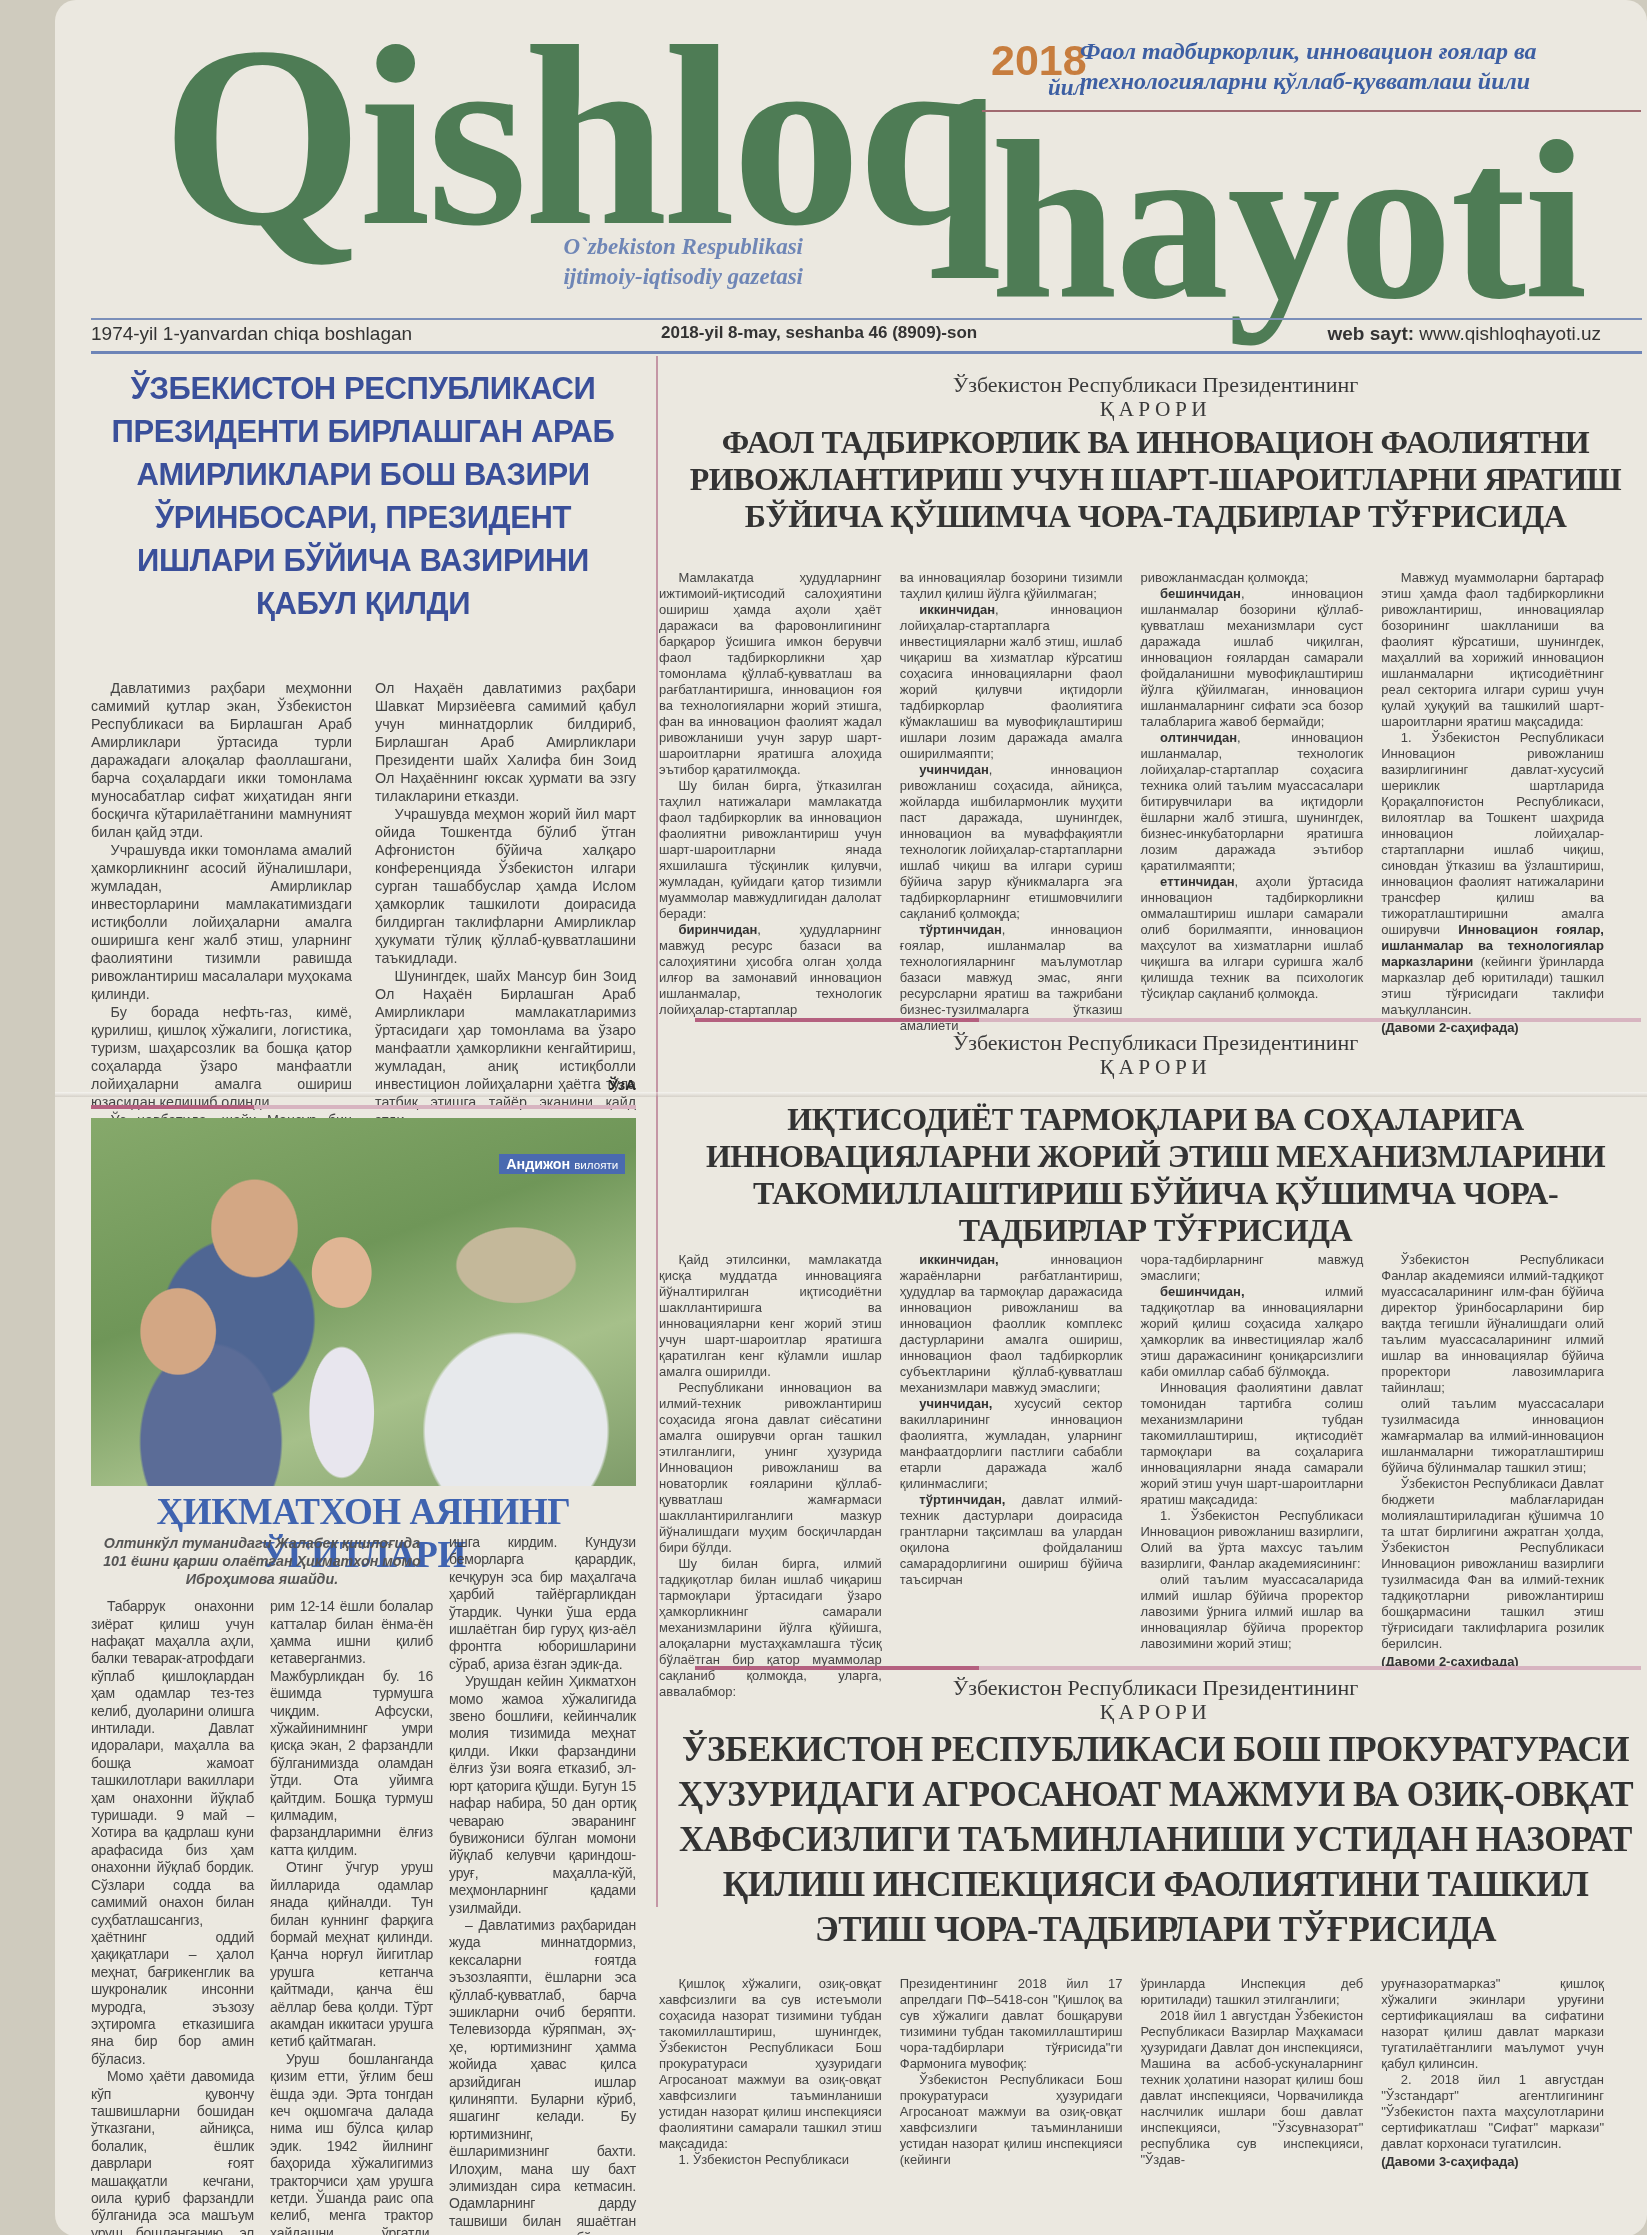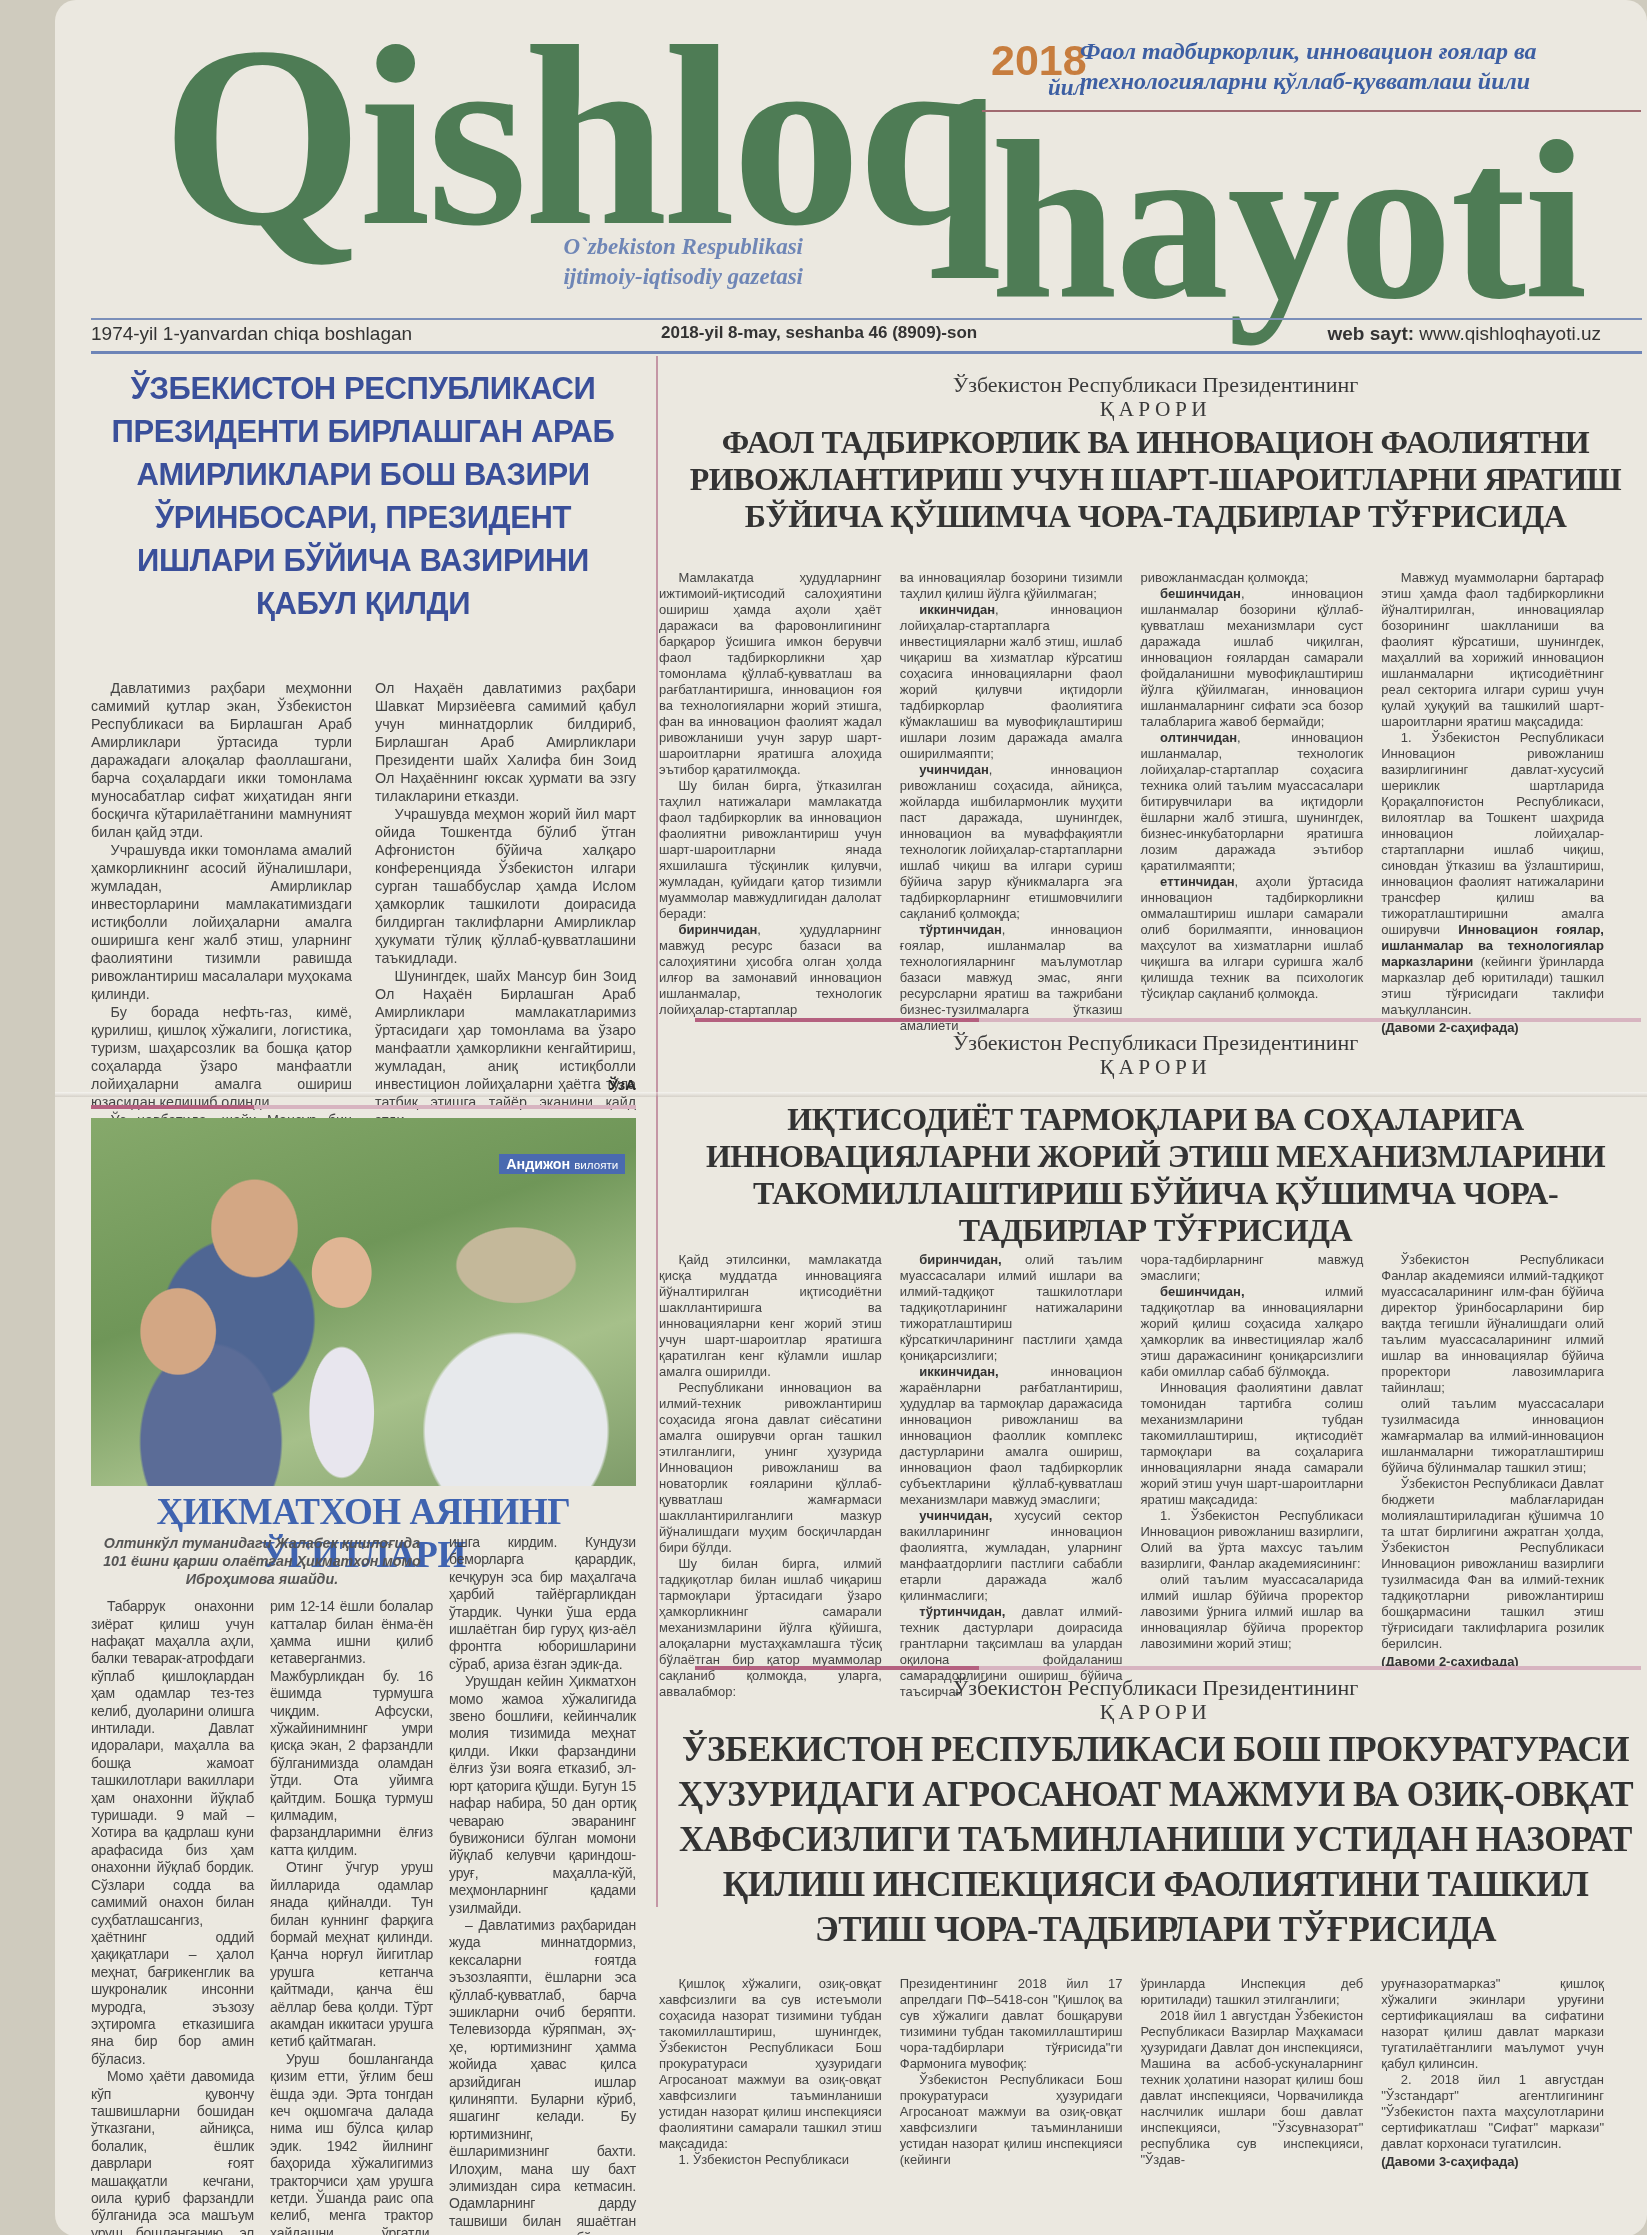--- a/index.html
+++ b/index.html
@@ -234,40 +234,39 @@
       <p class="dp"><b>учинчидан</b>, инновацион ривожланиш соҳасида, айниқса, жойларда ишбилармонлик муҳити паст даражада, шунингдек, инновацион ва муваффақиятли технологик лойиҳалар-стартапларни ишлаб чиқиш ва илгари суриш бўйича зарур кўникмаларга эга тадбиркорларнинг етишмовчилиги сақланиб қолмоқда;</p>
       <p class="dp"><b>тўртинчидан</b>, инновацион ғоялар, ишланмалар ва технологияларнинг маълумотлар базаси мавжуд эмас, янги ресурсларни яратиш ва тажрибани бизнес-тузилмаларга ўтказиш амалиёти</p>
     </div>
     <div class="col">
       <p class="dp" style="text-indent:0">ривожланмасдан қолмоқда;</p>
       <p class="dp"><b>бешинчидан</b>, инновацион ишланмалар бозорини қўллаб-қувватлаш механизмлари суст даражада ишлаб чиқилган, инновацион ғоялардан самарали фойдаланишни мувофиқлаштириш йўлга қўйилмаган, инновацион ишланмаларнинг сифати эса бозор талабларига жавоб бермайди;</p>
       <p class="dp"><b>олтинчидан</b>, инновацион ишланмалар, технологик лойиҳалар-стартаплар соҳасига техника олий таълим муассасалари битирувчилари ва иқтидорли ёшларни жалб этишга, шунингдек, бизнес-инкубаторларни яратишга лозим даражада эътибор қаратилмаяпти;</p>
       <p class="dp"><b>еттинчидан</b>, аҳоли ўртасида инновацион тадбиркорликни оммалаштириш ишлари самарали олиб борилмаяпти, инновацион маҳсулот ва хизматларни ишлаб чиқишга ва илгари суришга жалб қилишда техник ва психологик тўсиқлар сақланиб қолмоқда.</p>
     </div>
     <div class="col">
-      <p class="dp">Мавжуд муаммоларни бартараф этиш ҳамда фаол тадбиркорликни йўналтирилган, инновациялар бозорининг шаклланиши ва фаолият кўрсатиши, шунингдек, маҳаллий ва хорижий инновацион ишланмаларни иқтисодиётнинг реал секторига илгари суриш учун қулай ҳуқуқий ва ташкилий шарт-шароитларни яратиш мақсадида:</p>
+      <p class="dp">Мавжуд муаммоларни бартараф этиш ҳамда фаол тадбиркорликни ривожлантириш, инновациялар бозорининг шаклланиши ва фаолият кўрсатиши, шунингдек, маҳаллий ва хорижий инновацион ишланмаларни иқтисодиётнинг реал секторига илгари суриш учун қулай ҳуқуқий ва ташкилий шарт-шароитларни яратиш мақсадида:</p>
       <p class="dp">1. Ўзбекистон Республикаси Инновацион ривожланиш вазирлигининг давлат-хусусий шериклик шартларида Қорақалпоғистон Республикаси, вилоятлар ва Тошкент шаҳрида инновацион лойиҳалар-стартапларни ишлаб чиқиш, синовдан ўтказиш ва ўзлаштириш, инновацион фаолият натижаларини трансфер қилиш ва тижоратлаштиришни амалга оширувчи <b>Инновацион ғоялар, ишланмалар ва технологиялар марказларини</b> (кейинги ўринларда марказлар деб юритилади) ташкил этиш тўғрисидаги таклифи маъқуллансин.</p>
       <div class="cont">(Давоми 2-саҳифада)</div>
     </div>
   </div>
   <div class="accent-rule" style="left:640px; top:1018px; width:946px;"></div>
 
   <div class="decree-kicker" style="top:1030px;">
     <span>Ўзбекистон Республикаси Президентининг</span>
     <span class="k2">ҚАРОРИ</span>
   </div>
   <h2 class="decree-title" style="top:1101px;">ИҚТИСОДИЁТ ТАРМОҚЛАРИ ВА СОҲАЛАРИГА ИННОВАЦИЯЛАРНИ ЖОРИЙ ЭТИШ МЕХАНИЗМЛАРИНИ ТАКОМИЛЛАШТИРИШ БЎЙИЧА ҚЎШИМЧА ЧОРА-ТАДБИРЛАР ТЎҒРИСИДА</h2>
   <div class="cols4" style="top:1252px;">
     <div class="col">
       <p class="dp">Қайд этилсинки, мамлакатда қисқа муддатда инновацияга йўналтирилган иқтисодиётни шакллантиришга ва инновацияларни кенг жорий этиш учун шарт-шароитлар яратишга қаратилган кенг кўламли ишлар амалга оширилди.</p>
       <p class="dp">Республикани инновацион ва илмий-техник ривожлантириш соҳасида ягона давлат сиёсатини амалга оширувчи орган ташкил этилганлиги, унинг ҳузурида Инновацион ривожланиш ва новаторлик ғояларини қўллаб-қувватлаш жамғармаси шакллантирилганлиги мазкур йўналишдаги муҳим босқичлардан бири бўлди.</p>
       <p class="dp">Шу билан бирга, илмий тадқиқотлар билан ишлаб чиқариш тармоқлари ўртасидаги ўзаро ҳамкорликнинг самарали механизмларини йўлга қўйишга, алоқаларни мустаҳкамлашга тўсиқ бўлаётган бир қатор муаммолар сақланиб қолмоқда, уларга, аввалабмор:</p>
     </div>
     <div class="col">
-      <p class="dp"><b>биринчидан,</b> олий таълим муассасалари илмий ишлари ва илмий-тадқиқот ташкилотлари тадқиқотларининг натижаларини тижоратлаштириш кўрсаткичларининг пастлиги ҳамда қониқарсизлиги;</p>
       <p class="dp"><b>иккинчидан,</b> инновацион жараёнларни рағбатлантириш, ҳудудлар ва тармоқлар даражасида инновацион ривожланиш ва инновацион фаоллик комплекс дастурларини амалга ошириш, инновацион фаол тадбиркорлик субъектларини қўллаб-қувватлаш механизмлари мавжуд эмаслиги;</p>
       <p class="dp"><b>учинчидан,</b> хусусий сектор вакилларининг инновацион фаолиятга, жумладан, уларнинг манфаатдорлиги пастлиги сабабли етарли даражада жалб қилинмаслиги;</p>
       <p class="dp"><b>тўртинчидан,</b> давлат илмий-техник дастурлари доирасида грантларни тақсимлаш ва улардан оқилона фойдаланиш самарадорлигини ошириш бўйича таъсирчан</p>
     </div>
     <div class="col">
       <p class="dp" style="text-indent:0">чора-тадбирларнинг мавжуд эмаслиги;</p>
       <p class="dp"><b>бешинчидан,</b> илмий тадқиқотлар ва инновацияларни жорий қилиш соҳасида халқаро ҳамкорлик ва инвестициялар жалб этиш даражасининг қониқарсизлиги каби омиллар сабаб бўлмоқда.</p>
       <p class="dp">Инновация фаолиятини давлат томонидан тартибга солиш механизмларини тубдан такомиллаштириш, иқтисодиёт тармоқлари ва соҳаларига инновацияларни янада самарали жорий этиш учун шарт-шароитларни яратиш мақсадида:</p>
       <p class="dp">1. Ўзбекистон Республикаси Инновацион ривожланиш вазирлиги, Олий ва ўрта махсус таълим вазирлиги, Фанлар академиясининг:</p>
       <p class="dp">олий таълим муассасаларида илмий ишлар бўйича проректор лавозими ўрнига илмий ишлар ва инновациялар бўйича проректор лавозимини жорий этиш;</p>

